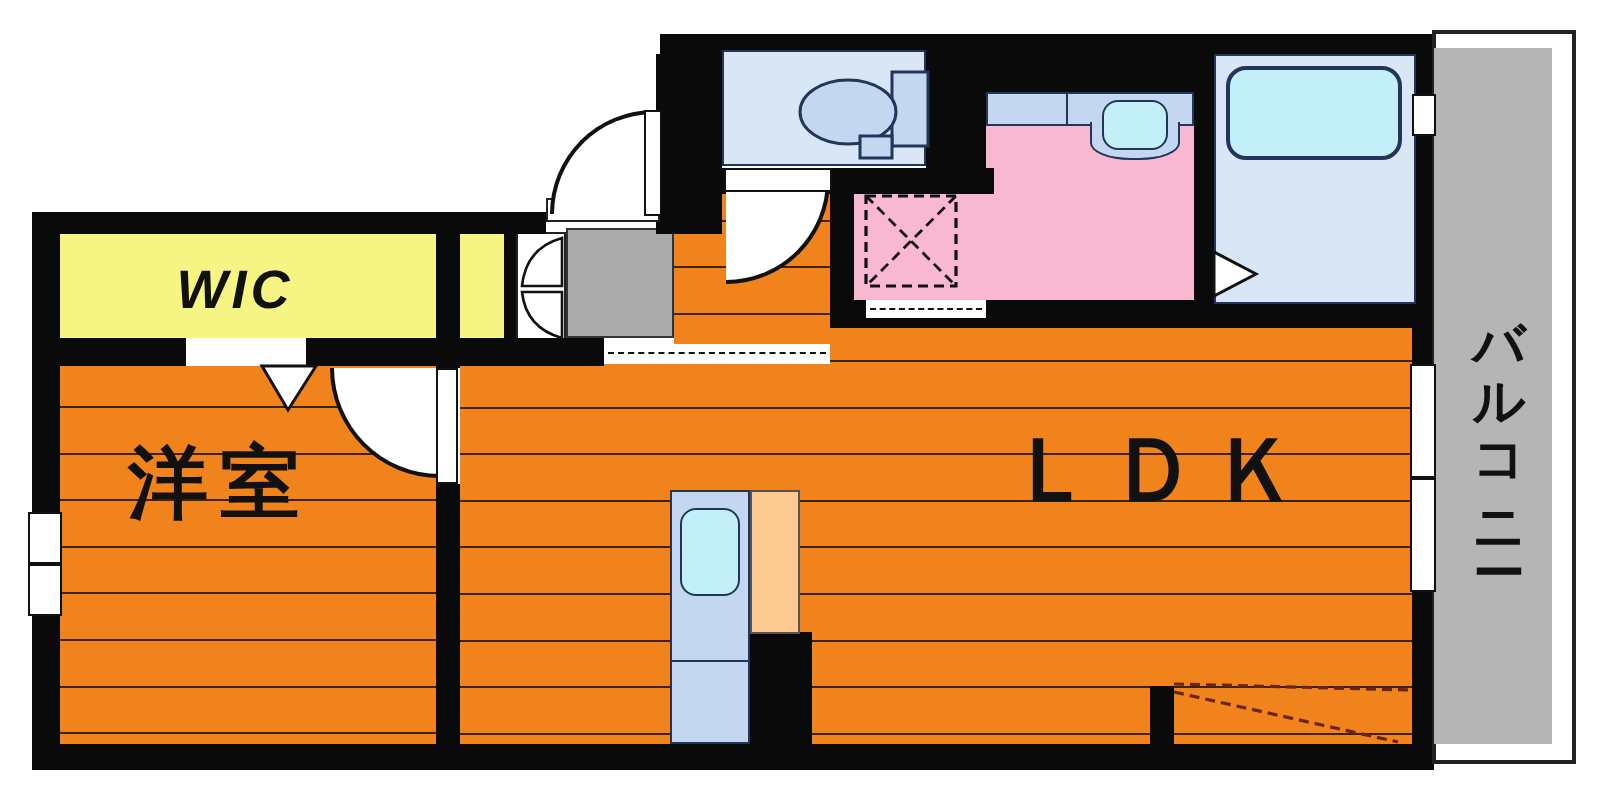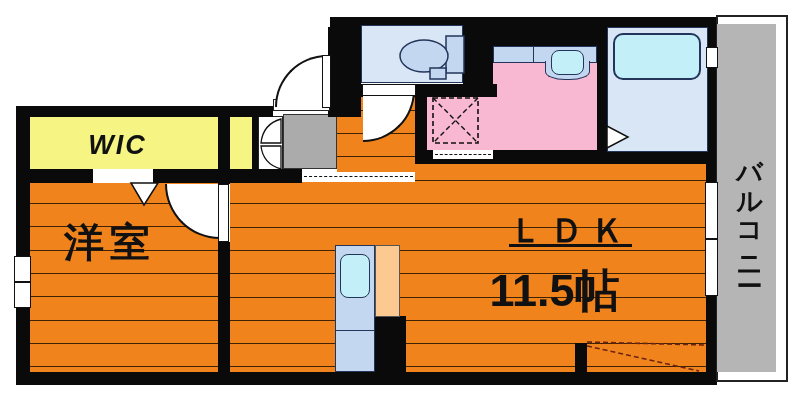--- a/index.html
+++ b/index.html
@@ -118,16 +118,15 @@
     <rect x="433" y="98" width="45" height="45" style="fill:none;stroke:#111;stroke-width:1.6;stroke-dasharray:5 3"></rect>
     <line x1="433" y1="98" x2="478" y2="143" style="stroke:#111;stroke-width:1.4;stroke-dasharray:5 3"></line>
     <line x1="478" y1="98" x2="433" y2="143" style="stroke:#111;stroke-width:1.4;stroke-dasharray:5 3"></line>
 
     <line x1="587" y1="342" x2="705" y2="345" style="stroke:var(--dashed-accent);stroke-width:1.6;stroke-dasharray:5 3"></line>
     <line x1="587" y1="346" x2="699" y2="371" style="stroke:var(--dashed-accent);stroke-width:1.6;stroke-dasharray:5 3"></line>
   </svg>
 
   <div class="lbl" style="left:70px;top:131px;width:95px;font-size:27px;font-style:italic;letter-spacing:2px;">WIC</div>
   <div class="lbl" style="left:35px;top:221px;width:150px;font-size:40px;letter-spacing:6px;">洋室</div>
-  <div class="lbl" style="left:478px;top:213px;width:185px;font-size:34px;letter-spacing:7px;text-decoration:underline;">ＬＤＫ</div>
-  <div class="lbl" style="left:452px;top:267px;width:205px;font-size:45px;">11.5帖</div>
+  <div class="lbl" style="left:488px;top:213px;width:185px;font-size:44px;letter-spacing:7px;">ＬＤＫ</div>
 
 </div>
 
 </body></html>

